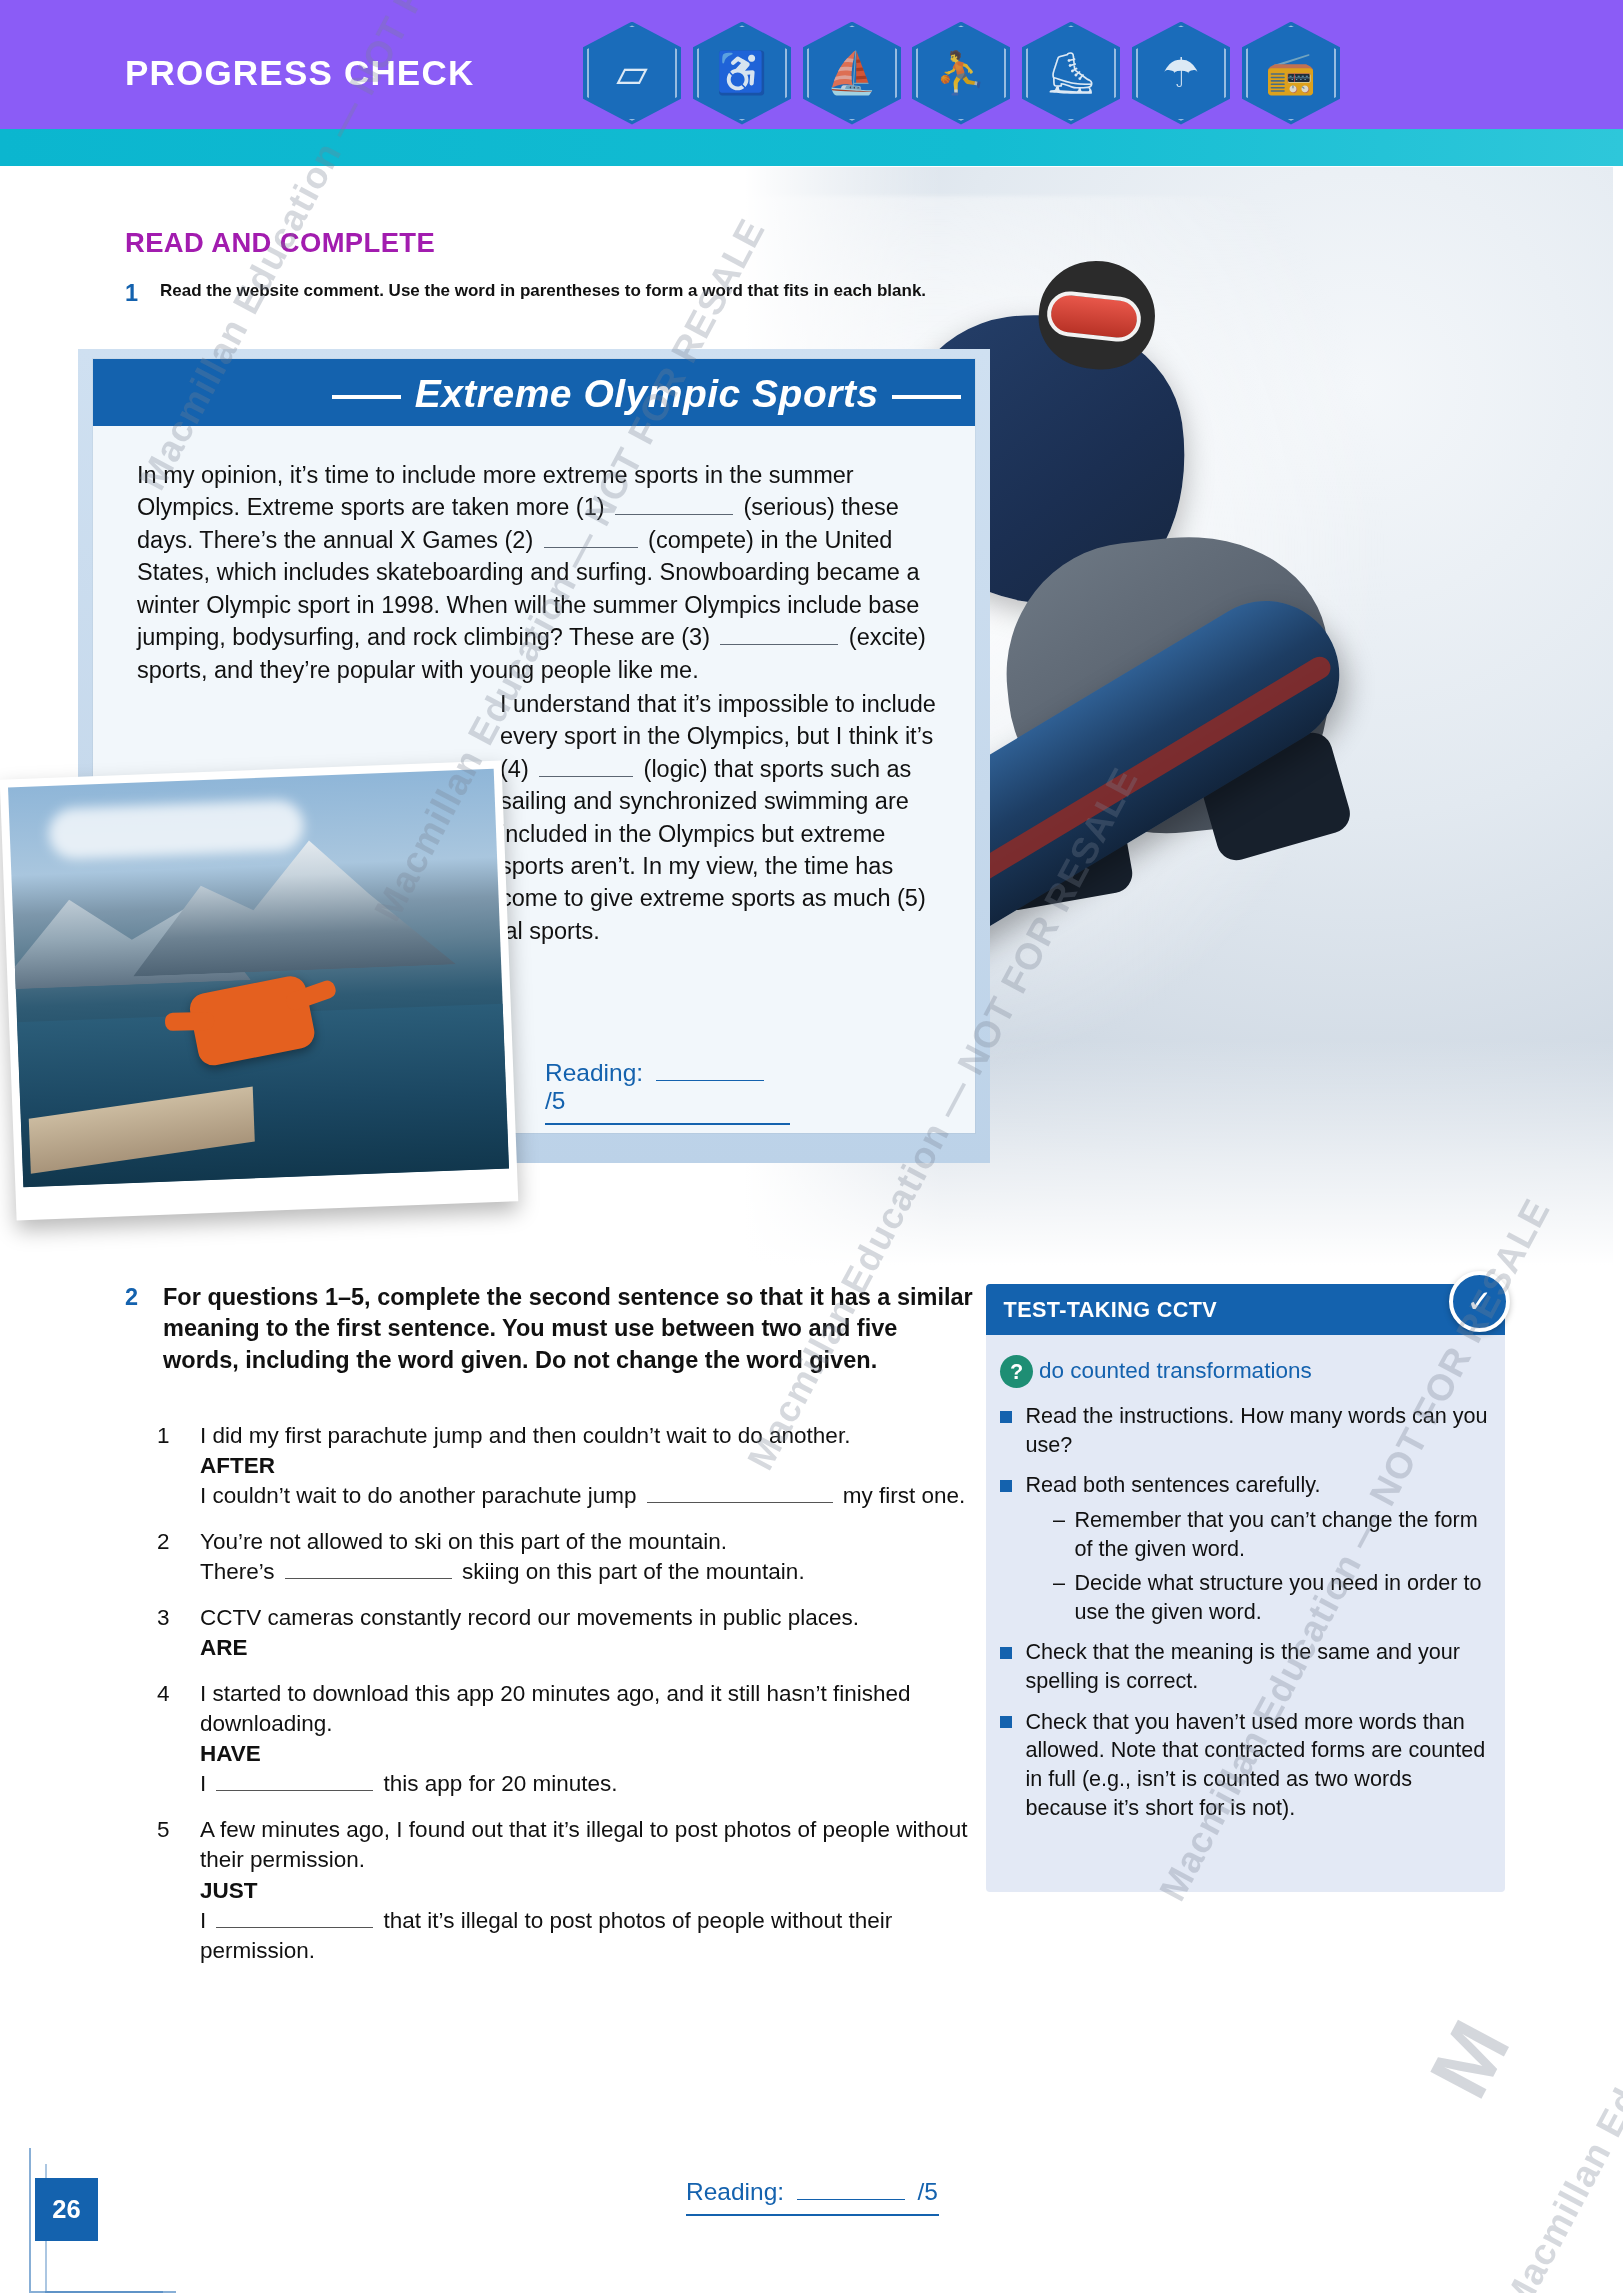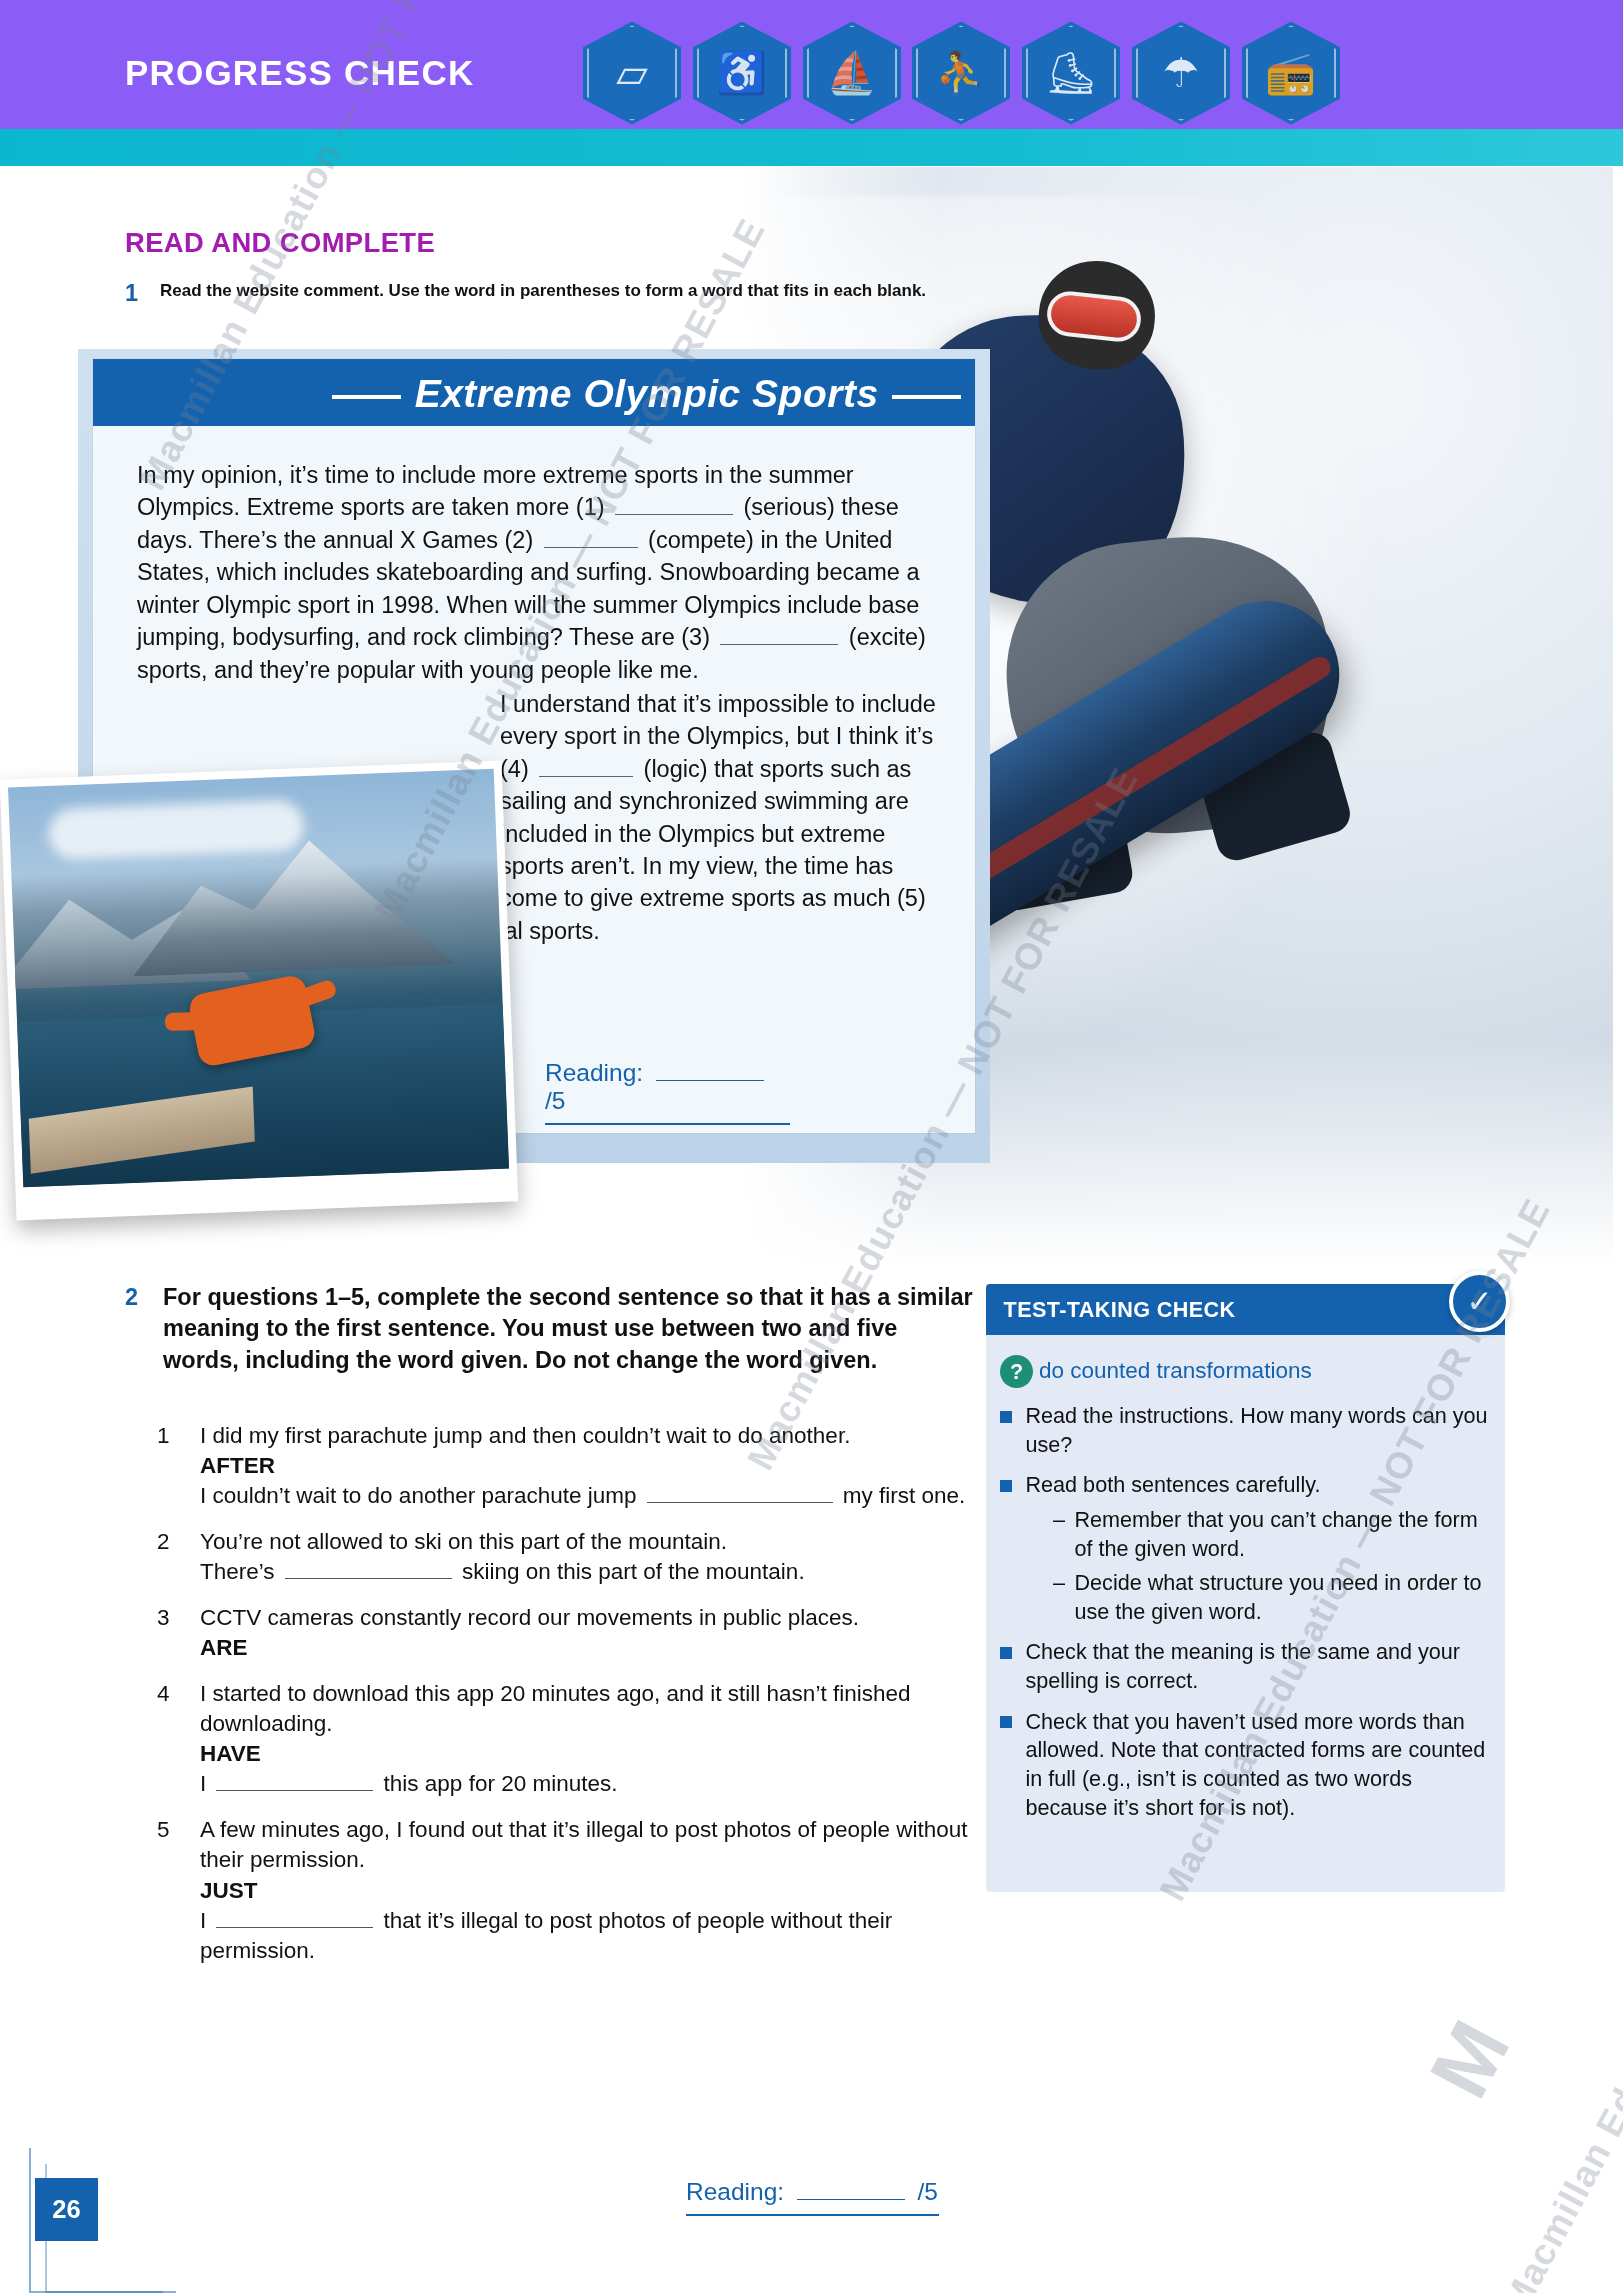--- a/index.html
+++ b/index.html
@@ -547,21 +547,21 @@
   </div>
 
   <div class="reading-line2">
     <span>Reading:</span>
     <span class="ul"></span>
     <span>/5</span>
   </div>
 
   <div class="tips-box"></div>
   <div class="tips-header">
-    <span class="label">TEST-TAKING CHECK</span>
+    <span class="label">TEST-TAKING CCTV</span>
   </div>
   <div class="tips-check">✓</div>
   <div class="tips-q">?</div>
   <div class="tips-sub">do counted transformations</div>
 
   <div class="tips-list">
     <div class="bullet">
       <span>Read the instructions. How many words can you use?</span>
     </div>
     <div class="bullet">

